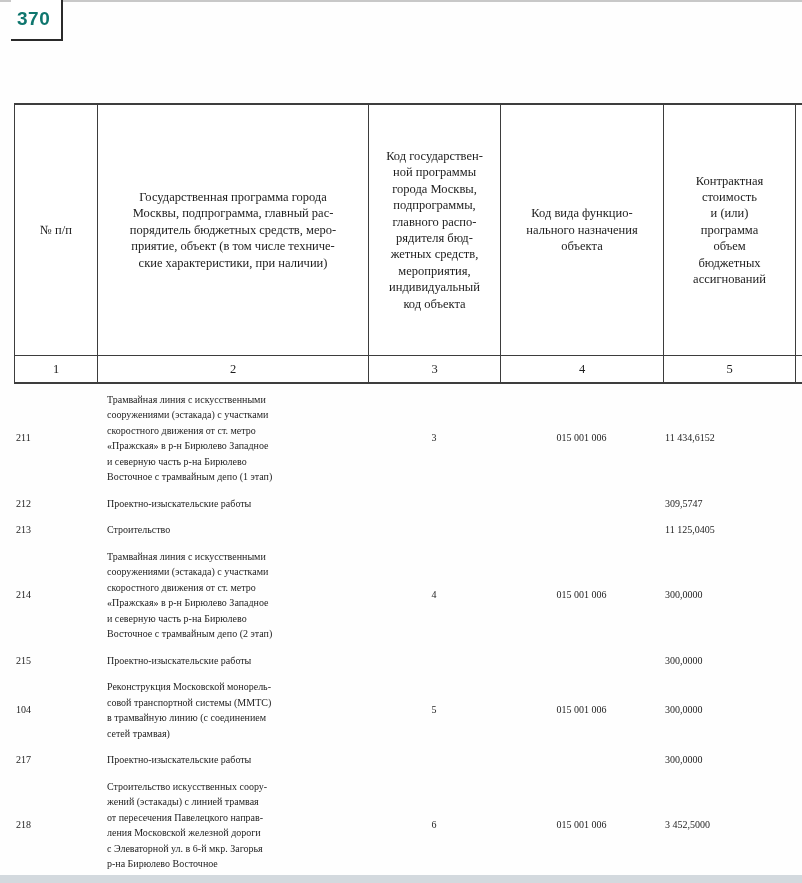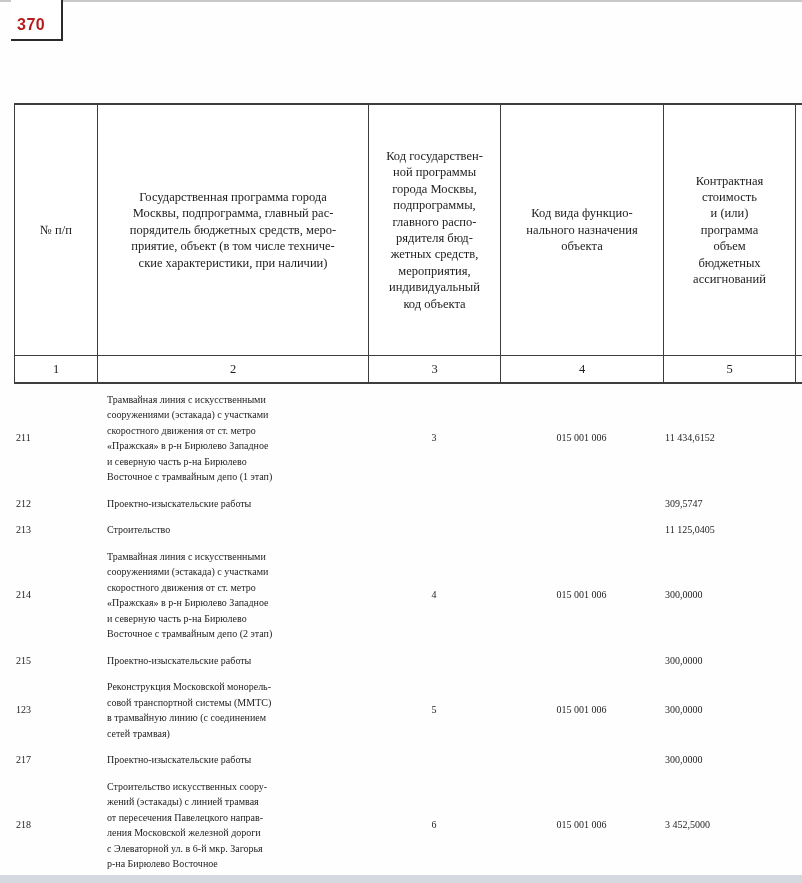--- a/index.html
+++ b/index.html
@@ -27,26 +27,26 @@
   .pageno-box {
     position: absolute;
     left: 11px; top: 0;
     width: 50px; height: 39px;
     border-right: 2px solid #2a2a2a;
     border-bottom: 2px solid #2a2a2a;
     background: #fff;
   }
   .pageno-box .pn {
     display: block;
-    padding: 16px 0 0 6px;
+    padding: 8px 0 0 6px;
     font-family: "Liberation Sans", "DejaVu Sans", sans-serif;
     font-weight: bold;
-    font-size: 16px;
+    font-size: 19px;
     letter-spacing: 0.5px;
-    color: #b91c1c;
+    color: #0f766e;
   }
   .table-wrap {
     position: absolute;
     left: 14px; top: 103px;
     width: 840px;
   }
   table { border-collapse: collapse; table-layout: fixed; width: 840px; }
   col.w1 { width: 83px; }
   col.w2 { width: 271px; }
   col.w3 { width: 132px; }
@@ -201,21 +201,21 @@
           </tr>
           <tr>
             <td class="c-num">215</td>
             <td class="c-desc">Проектно-изыскательские работы</td>
             <td class="c-code"></td>
             <td class="c-code"></td>
             <td class="c-cost">300,0000</td>
             <td class="c-extra"></td>
           </tr>
           <tr>
-            <td class="c-num">123</td>
+            <td class="c-num">104</td>
             <td class="c-desc">Реконструкция Московской монорель-
 совой транспортной системы (ММТС)
 в трамвайную линию (с соединением
 сетей трамвая)</td>
             <td class="c-code">5</td>
             <td class="c-code">015 001 006</td>
             <td class="c-cost">300,0000</td>
             <td class="c-extra"></td>
           </tr>
           <tr>

